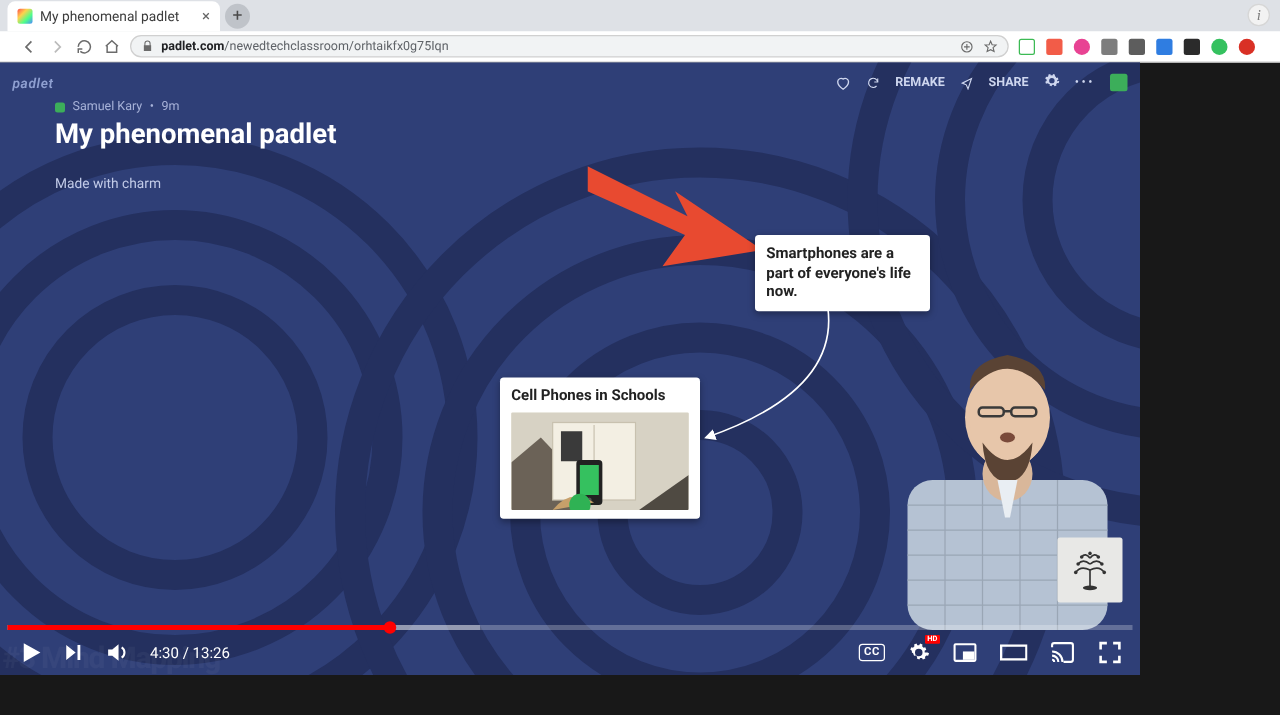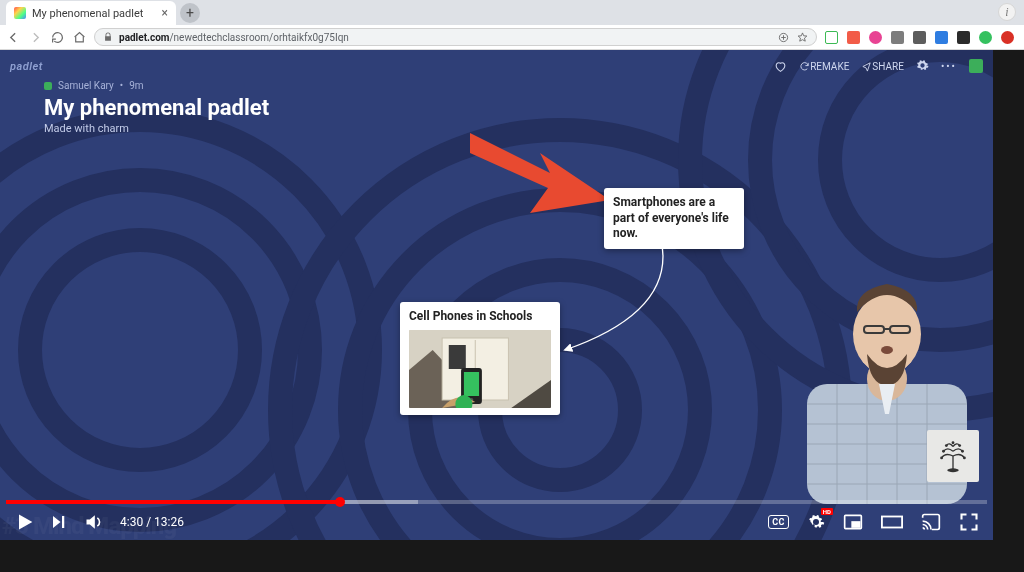--- a/index.html
+++ b/index.html
@@ -6,37 +6,37 @@
   html, body { width: 1024px; height: 572px; overflow: hidden; font-family: -apple-system, BlinkMacSystemFont, "Segoe UI", Roboto, Helvetica, Arial, sans-serif; }
   body { background: #181818; }
 
   
   .browser-chrome { width: 1024px; height: 50px; background: #ffffff; position: relative; display: flex; flex-direction: column; border-bottom: 1px solid #d9d9d9; }
   .tab-strip { height: 26px; background: #dee1e6; display: flex; align-items: flex-end; padding: 0 6px; gap: 4px; position: relative; }
   .tab { height: 24px; background: #ffffff; border-radius: 6px 6px 0 0; display: flex; align-items: center; padding: 0 8px; font-size: 11px; color: #3c3c3c; gap: 6px; min-width: 170px; }
   .tab .favicon { width: 12px; height: 12px; background: linear-gradient(135deg,#ff4d4d,#ffd24d,#4dff88,#4d88ff); border-radius: 2px; }
   .tab .close { font-size: 12px; color: #666; margin-left: auto; cursor: pointer; }
   .new-tab { width: 20px; height: 20px; background: #bfc3c9; border-radius: 50%; display: flex; align-items: center; justify-content: center; color: #4a4a4a; font-size: 14px; margin-bottom: 2px; }
-  .addr-row { height: 24px; display: flex; align-items: center; padding: 0 6px; gap: 8px; }
+  .addr-row { height: 24px; display: flex; align-items: center; padding: 0 16px; gap: 8px; }
   .nav-ico { width: 14px; height: 14px; display: flex; align-items: center; justify-content: center; color: #6b6b6b; }
   .addr-bar { flex: 1; height: 18px; border: 1px solid #d0d0d0; background: #f1f3f4; border-radius: 9px; display: flex; align-items: center; padding: 0 8px; font-size: 10px; color: #5f6368; gap: 6px; }
   .ext-row { display: flex; align-items: center; gap: 9px; padding-right: 4px; }
   .ext-ico { width: 13px; height: 13px; border-radius: 2px; }
 
   
-  .page-viewport { position: relative; width: 993px; height: 490px; overflow: hidden; background: #2f3f77; }
+  .page-viewport { position: relative; width: 912px; height: 490px; overflow: hidden; background: #2f3f77; }
   .bg { position: absolute; inset: 0; }
   .top-bar { position: absolute; top: 7px; left: 10px; right: 10px; height: 18px; display: flex; align-items: center; font-size: 11px; color: #9aa8d3; }
   .brand { font-style: italic; font-weight: 600; letter-spacing: .5px; color: #8fa0d1; }
   .top-actions { margin-left: auto; display: flex; align-items: center; gap: 12px; color: #cfd7ef; font-size: 10px; }
-  .top-act { display: flex; align-items: center; gap: 0; }
+  .top-act { display: flex; align-items: center; gap: 12px; font-weight: bold; }
   .title-block { position: absolute; top: 30px; left: 44px; color: #fff; }
   .meta { font-size: 10px; color: #a7b2d8; display:flex; align-items:center; gap:6px; }
   .title { font-size: 22px; font-weight: 700; margin-top: 4px; }
-  .subtitle { font-size: 11px; color: #c2cbe8; margin-top: 2px; }
+  .subtitle { font-size: 11px; color: #c2cbe8; margin-top: 20px; }
 
   .card { position: absolute; background: #fff; border-radius: 3px; box-shadow: 0 2px 6px rgba(0,0,0,.35); padding: 7px 9px; font-size: 12px; color: #222; line-height: 1.3; }
   .card h4 { font-size: 12px; font-weight: 700; }
   .card .img { width: 100%; height: 78px; margin-top: 5px; background: #dcd7c7; position: relative; overflow: hidden; border-radius: 1px; }
   .connector { position: absolute; pointer-events: none; }
   .arrow-big { position: absolute; }
 
   .logo-badge { position: absolute; right: 14px; bottom: 58px; width: 52px; height: 52px; background: #e8e8e6; display: flex; align-items: center; justify-content: center; border-radius: 2px; }
 
   .presenter { position: absolute; right: 6px; bottom: 36px; width: 220px; height: 250px; }

